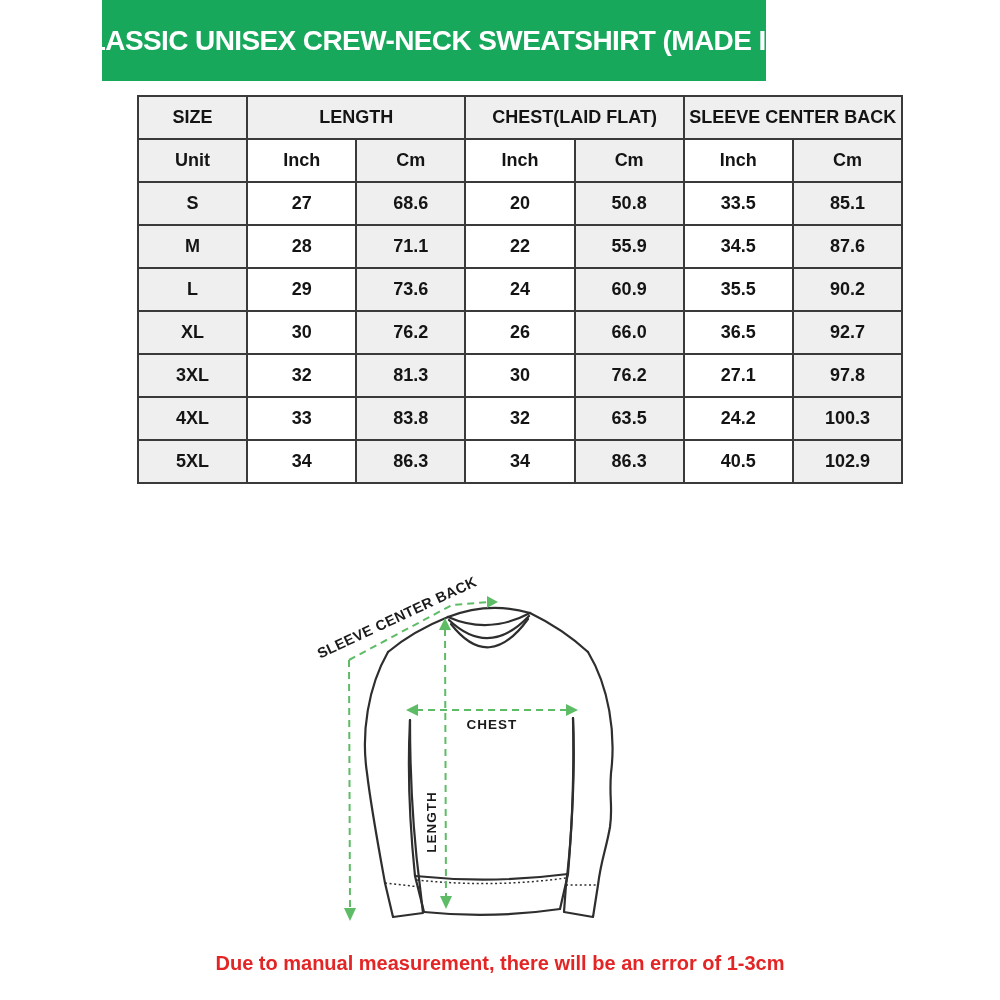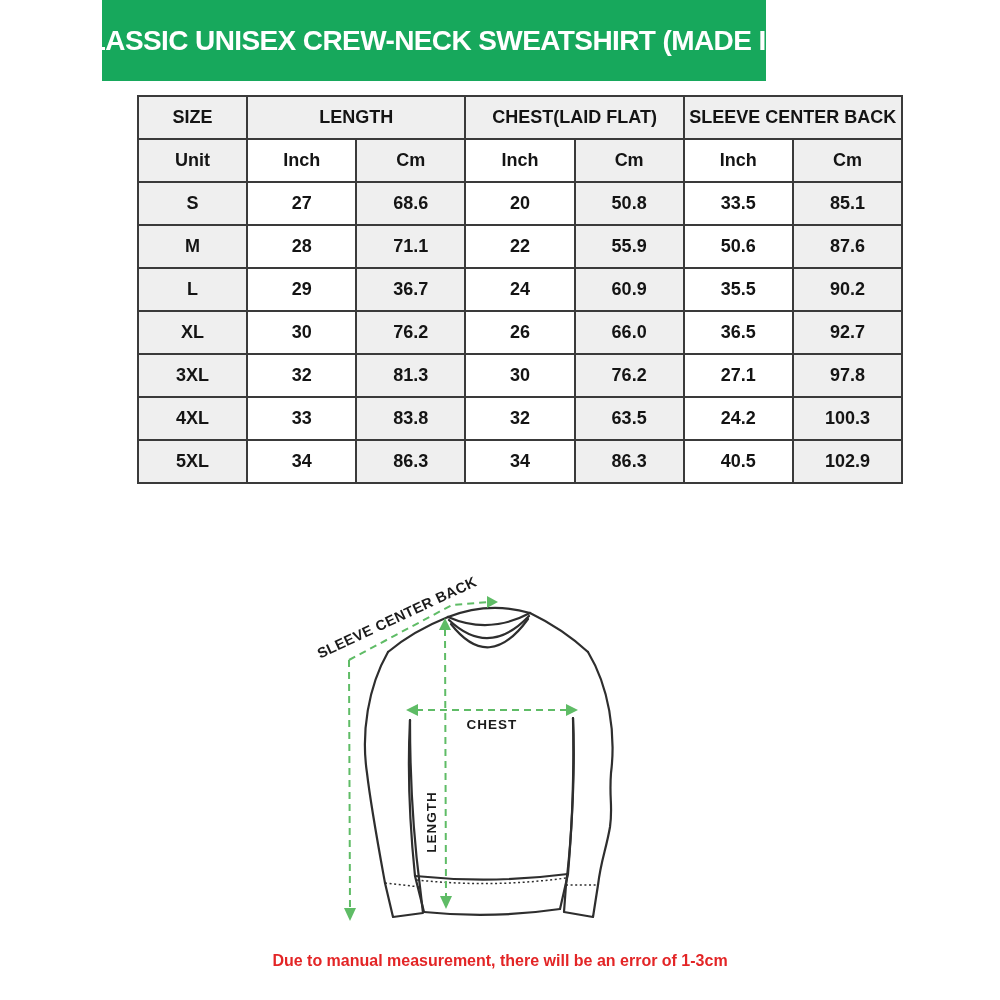--- a/index.html
+++ b/index.html
@@ -50,21 +50,21 @@
   .diagram text{
     fill:#1b1b1b;font-family:"Liberation Sans",sans-serif;
     font-weight:bold;
   }
   .diagram .lbl-sleeve{font-size:14.5px;letter-spacing:0.4px;}
   .diagram .lbl-chest,.diagram .lbl-length{font-size:13.5px;letter-spacing:1px;}
   
   .note{
     position:absolute;left:0;top:952px;width:1000px;
     text-align:center;color:var(--note-red);
-    font-weight:bold;font-size:16px;
+    font-weight:bold;font-size:20px;
   }
 </style>
 </head>
 <body>
 
 <div class="banner">
   <span class="title">CLASSIC UNISEX CREW-NECK SWEATSHIRT (MADE IN US)</span>
 </div>
 
 <table class="size-chart">
@@ -103,27 +103,27 @@
         <td class="shade">50.8</td>
         <td>33.5</td>
         <td class="shade">85.1</td>
       </tr>
       <tr>
         <td class="shade">M</td>
         <td>28</td>
         <td class="shade">71.1</td>
         <td>22</td>
         <td class="shade">55.9</td>
-        <td>50.6</td>
+        <td>34.5</td>
         <td class="shade">87.6</td>
       </tr>
       <tr>
         <td class="shade">L</td>
         <td>29</td>
-        <td class="shade">36.7</td>
+        <td class="shade">73.6</td>
         <td>24</td>
         <td class="shade">60.9</td>
         <td>35.5</td>
         <td class="shade">90.2</td>
       </tr>
       <tr>
         <td class="shade">XL</td>
         <td>30</td>
         <td class="shade">76.2</td>
         <td>26</td>

